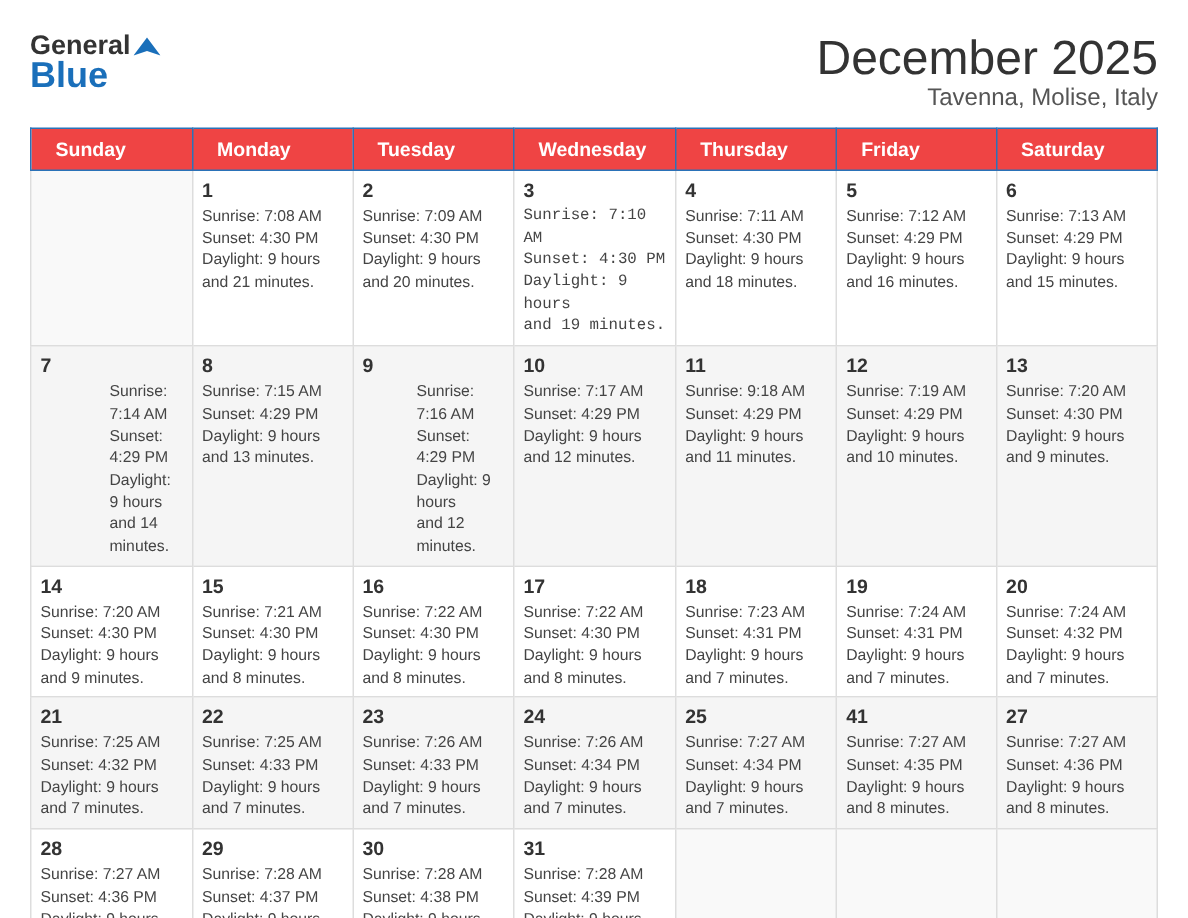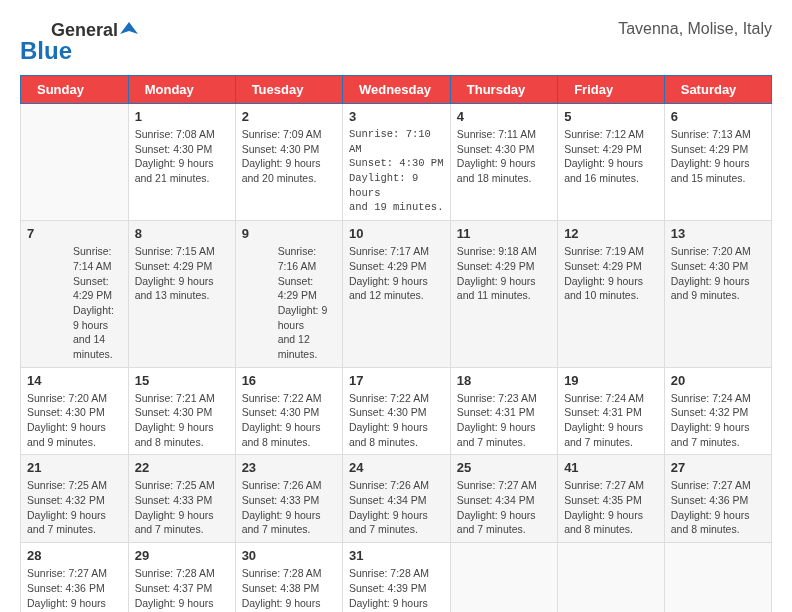--- a/index.html
+++ b/index.html
@@ -16,22 +16,21 @@
       align-items: flex-start;
       margin-bottom: 10px;
     }
     .logo {
       display: flex;
       flex-direction: column;
       align-items: flex-start;
     }
     .logo-line {
       display: flex;
-      align-items: center;
-      margin-left: 31px;
+      align-items: flex-end;
     }
     .title-area {
       text-align: right;
     }
     .month-title {
       font-size: 32px;
       font-weight: normal;
       color: #333;
     }
     .subtitle {
@@ -87,20 +86,21 @@
   <div class="logo">
     <div class="logo-line">
       <span style="font-size:18px;font-weight:bold;color:#333;">General</span>
       <svg width="18" height="18" viewBox="0 0 18 18" style="margin-left:2px;margin-top:-4px;">
         <polygon points="9,2 18,14 9,11 0,14" fill="#1a6fba"></polygon>
       </svg>
     </div>
     <span style="font-size:24px;font-weight:bold;color:#1a6fba;margin-top:-4px;">Blue</span>
   </div>
   <div class="title-area">
+    <div class="month-title">December 2025</div>
     <div class="subtitle">Tavenna, Molise, Italy</div>
   </div>
 </div>
 
 <table class="calendar">
   <thead>
     <tr>
     <th>Sunday</th>
         <th>Monday</th>
         <th>Tuesday</th>

